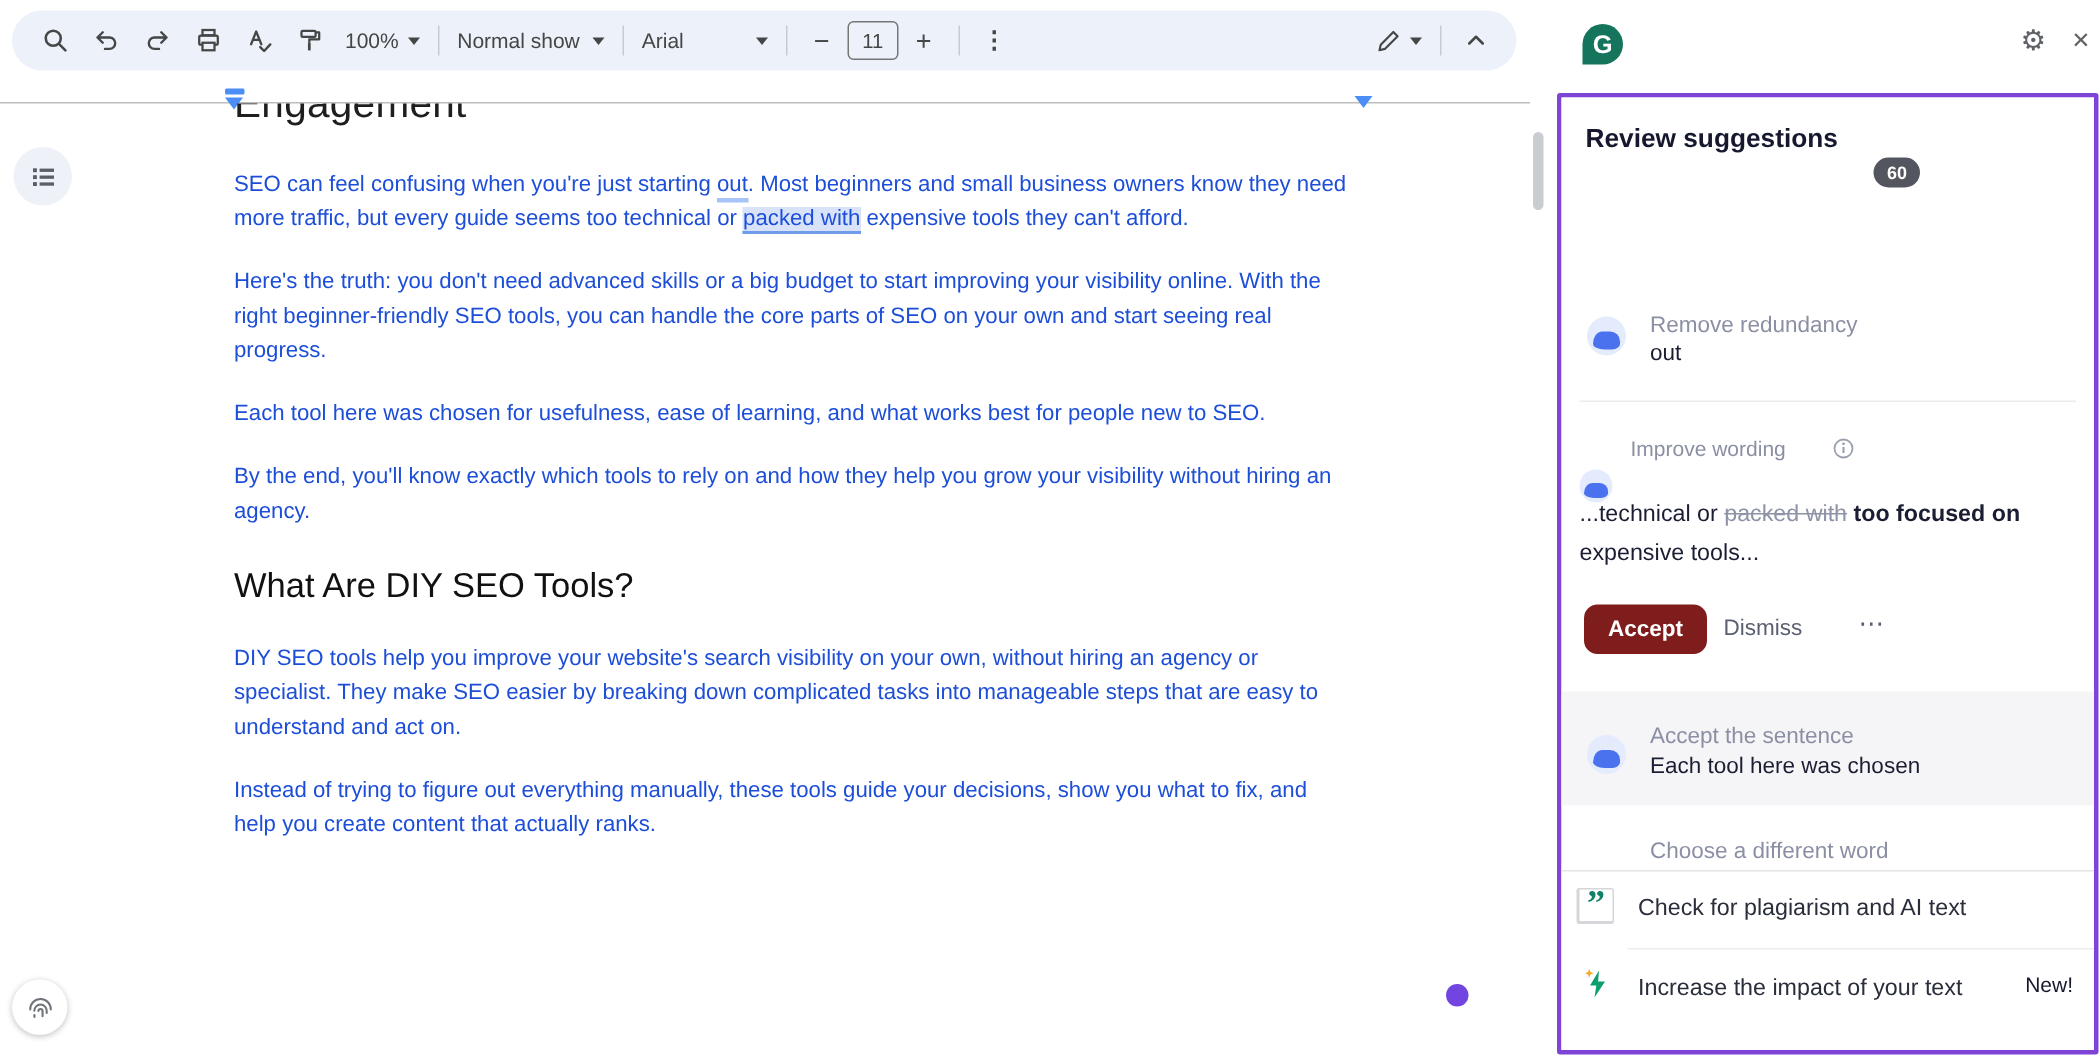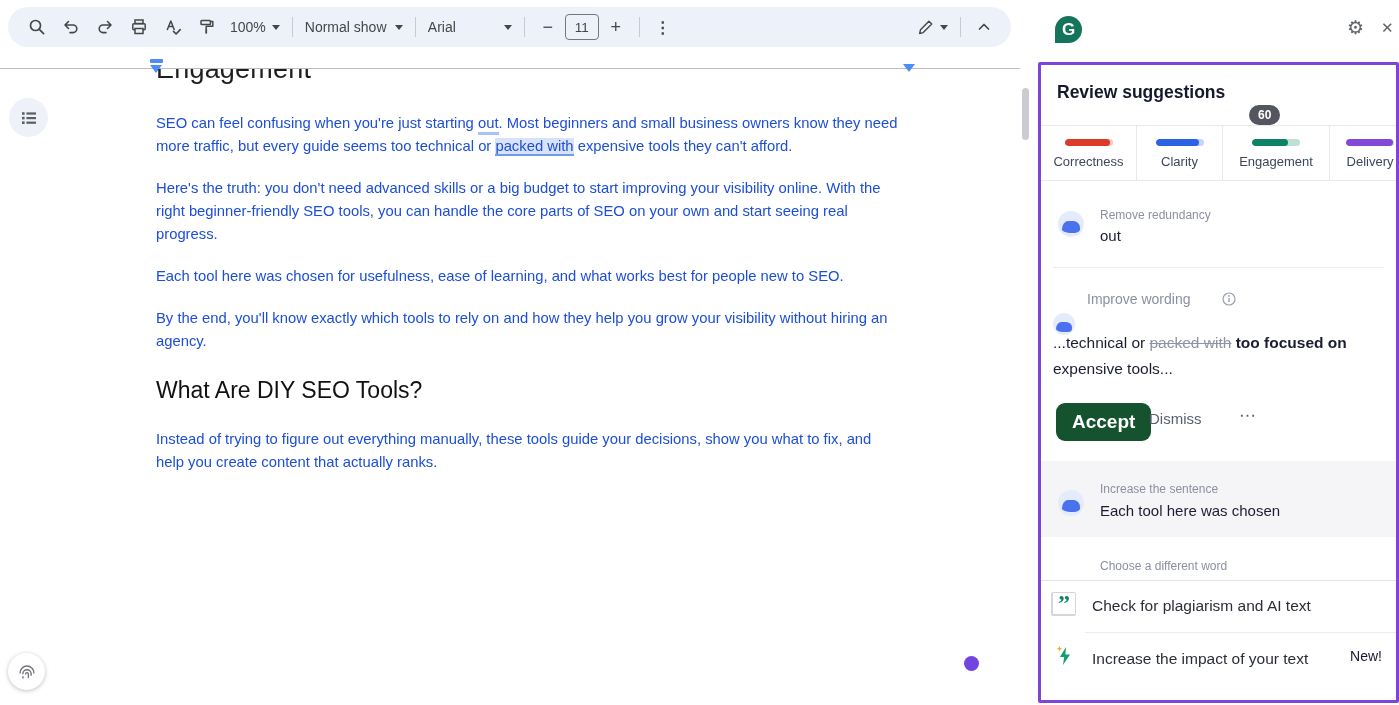--- a/index.html
+++ b/index.html
@@ -72,31 +72,31 @@
   .tab-label { margin-top:8px; font-size:13px; color:#41455a; white-space:nowrap; }
 
   .sdot { width:26px; height:26px; border-radius:50%; background:#e3ebfd; position:relative; overflow:hidden; }
   .sdot::after { content:""; position:absolute; left:4px; right:4px; bottom:4px; height:12px;
     background:#4a72ee; border-radius:48% 52% 40% 60% / 95% 75% 45% 45%; }
   .sdot.small { width:22px; height:22px; }
   .sdot.small::after { left:3px; right:3px; bottom:3px; height:10px; }
   .sdot.green { background:#dcf3ea; }
   .sdot.green::after { background:#17a77f; }
 
-  .card-label { font-size:12px; color:#8b8fa3; }
+  .card-label { font-size:15px; color:#8b8fa3; }
   .card-text { font-size:15px; color:#1b1e33; }
   .divider { position:absolute; height:1px; background:#ececf0; }
 
   .preview { position:absolute; left:12px; top:265px; width:318px; font-size:15.5px;
     line-height:25.5px; color:#1b1e33; }
   .seg-strike { color:#8e93a6; text-decoration:line-through; }
   .seg-bold { font-weight:700; }
 
-  .btn-accept { position:absolute; left:15px; top:338px; background:#14532d; color:#fff;
-    font-weight:700; font-size:19px; border:none; border-radius:9px; padding:8px 16px; cursor:pointer; }
+  .btn-accept { position:absolute; left:15px; top:338px; background:#7f1d1d; color:#fff;
+    font-weight:700; font-size:15px; border:none; border-radius:9px; padding:8px 16px; cursor:pointer; }
   .btn-dismiss { position:absolute; left:108px; top:345px; color:#5b5f72; font-size:15px; cursor:pointer;text-align:right; }
   .btn-more { position:absolute; left:198px; top:340px; color:#5b5f72; font-size:17px; letter-spacing:2px; cursor:pointer; }
 
   .card3-bg { position:absolute; left:0; top:396px; width:100%; height:76px; background:#f5f5f7; }
 
   .p-footer { position:absolute; left:0; bottom:0; width:100%; height:120px; background:#fff;
     border-top:1px solid #e3e3e8; }
   .quote-box { position:absolute; left:10px; top:11px; width:25px; height:24px;
     border:1px solid #d4d6da; border-left-width:2px; border-bottom-width:2px; border-radius:2px;
     background:#fff; display:flex; align-items:flex-start; justify-content:center; }
@@ -215,64 +215,39 @@
 <div class="doc-head-clip">
   <span>Engagement</span>
 </div>
 
 <div class="doc-body" id="doc-body">
     <p><span>SEO can feel confusing when you're just starting </span><span class="seg-underline">out</span><span>. Most beginners and small business owners know they need more traffic, but every guide seems too technical or </span><span class="seg-highlight">packed with</span><span> expensive tools they can't afford.</span></p>
     <p><span>Here's the truth: you don't need advanced skills or a big budget to start improving your visibility online. With the right beginner-friendly SEO tools, you can handle the core parts of SEO on your own and start seeing real progress.</span></p>
     <p><span>Each tool here was chosen for usefulness, ease of learning, and what works best for people new to SEO.</span></p>
     <p><span>By the end, you'll know exactly which tools to rely on and how they help you grow your visibility without hiring an agency.</span></p>
     <h2>What Are DIY SEO Tools?</h2>
+    <p><span>DIY SEO tools help you improve your website's search visibility on your own, without hiring an agency or specialist. They make SEO easier by breaking down complicated tasks into manageable steps that are easy to understand and act on.</span></p>
     <p><span>Instead of trying to figure out everything manually, these tools guide your decisions, show you what to fix, and help you create content that actually ranks.</span></p>
   </div>
 
 <div class="doc-scrollthumb"></div>
 <div class="click-dot"></div>
 
 <div class="g-logo">
     <span>G</span>
   </div>
 <div class="g-gear">⚙</div>
 <div class="g-close">✕</div>
 
 <div class="panel">
   <div class="panel-inner">
 
     <div class="p-title">Review suggestions</div>
     <div class="p-badge">60</div>
 
-    <div class="p-tabs" id="p-tabs">
-        <div class="p-tab" style="width: 96px;">
-          <div class="tab-track" style="background: rgb(243, 199, 194);">
-            <div class="tab-fill" style="background: rgb(220, 58, 42); width: 94%;"></div>
-          </div>
-          <div class="tab-label">Correctness</div>
-        </div>
-        <div class="p-tab" style="width: 86px;">
-          <div class="tab-track" style="background: rgb(197, 213, 248);">
-            <div class="tab-fill" style="background: rgb(43, 99, 228); width: 90%;"></div>
-          </div>
-          <div class="tab-label">Clarity</div>
-        </div>
-        <div class="p-tab" style="width: 107px;">
-          <div class="tab-track" style="background: rgb(191, 224, 212);">
-            <div class="tab-fill" style="background: rgb(14, 130, 100); width: 76%;"></div>
-          </div>
-          <div class="tab-label">Engagement</div>
-        </div>
-        <div class="p-tab" style="width: 80px;">
-          <div class="tab-track" style="background: rgb(220, 203, 246);">
-            <div class="tab-fill" style="background: rgb(131, 72, 216); width: 97%;"></div>
-          </div>
-          <div class="tab-label">Delivery</div>
-        </div>
-      </div>
 
     <div class="sdot abs" style="left:17px; top:146px;"></div>
     <div class="card-label abs" style="left:59px; top:143px;">Remove redundancy</div>
     <div class="card-text abs" style="left:59px; top:162px;">out</div>
     <div class="divider" style="left:12px; right:12px; top:202px;"></div>
 
     <div class="sdot small abs" style="left:12px; top:222px;"></div>
     <div class="card-label abs" style="left:46px; top:226px; font-size:14px;">Improve wording</div>
     <span class="abs" style="left:181px; top:227px;">
       <svg width="14" height="14" viewBox="0 0 14 14">
@@ -281,21 +256,21 @@
           <circle cx="7" cy="3.9" r="0.95" fill="#9aa0ae"></circle>
         </svg>
     </span>
     <div class="preview" id="preview"><span>...technical or </span><span class="seg-strike">packed with</span><span> </span><span class="seg-bold">too focused on</span><span> expensive tools...</span></div>
     <button class="btn-accept">Accept</button>
     <div class="btn-dismiss">Dismiss</div>
     <div class="btn-more">⋯</div>
 
     <div class="card3-bg">
       <div class="sdot abs" style="left:17px; top:29px;"></div>
-      <div class="card-label abs" style="left:59px; top:21px;">Increase the sentence</div>
+      <div class="card-label abs" style="left:59px; top:21px;">Accept the sentence</div>
       <div class="card-text abs" style="left:59px; top:41px;">Each tool here was chosen</div>
     </div>
 
     <div class="card-label abs" style="left:59px; top:494px;">Choose a different word</div>
     <div class="sdot green abs" style="left:17px; top:503px;"></div>
 
     <div class="p-footer">
       <div class="quote-box">
           <span>”</span>
         </div>

